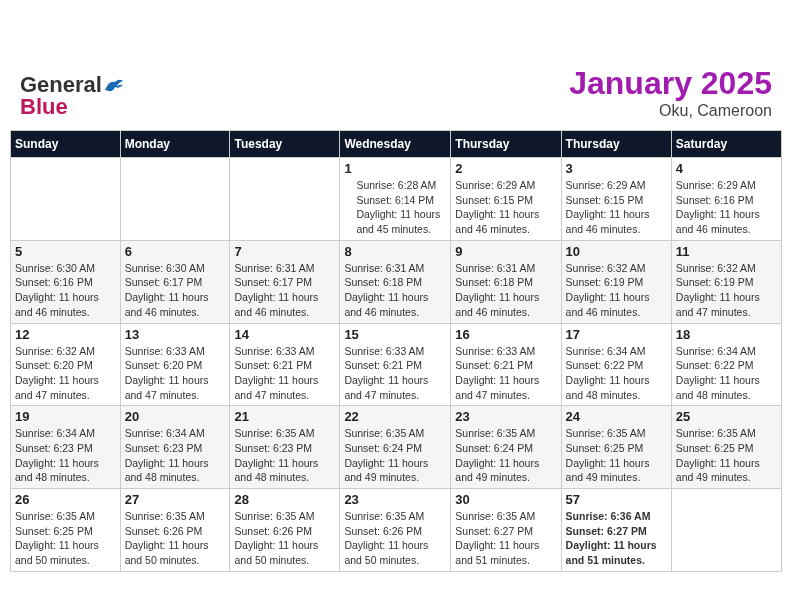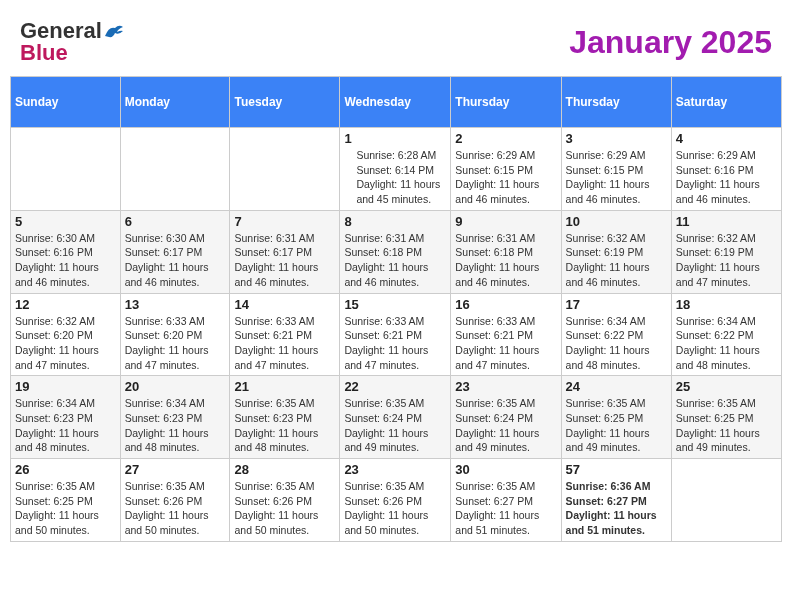--- a/index.html
+++ b/index.html
@@ -6,22 +6,23 @@
     body {
       font-family: Arial, sans-serif;
       background: #fff;
       width: 792px;
       min-height: 612px;
       padding: 10px;
     }
     .header {
       display: flex;
       justify-content: space-between;
-      align-items: center;
+      align-items: flex-end;
       padding: 8px 10px 4px 10px;
+      margin-top: 47px;
     }
     .logo {
       display: flex;
       flex-direction: column;
       align-items: flex-start;
     }
     .title-block {
       text-align: right;
     }
     .title-block h1 {
@@ -34,25 +35,25 @@
       font-weight: normal;
       color: #444;
     }
     .calendar {
       width: 100%;
       border-collapse: collapse;
       margin-top: 6px;
       font-size: 11px;
     }
     .calendar thead tr th {
-      background: #3b82f6;
+      background: #0f172a;
       color: #fff;
       font-size: 12px;
       font-weight: bold;
-      padding: 18px 4px;
+      padding: 6px 4px;
       border: 1px solid #ccc;
       text-align: left;
     }
     .calendar tbody tr td {
       border: 1px solid #ccc;
       vertical-align: top;
       padding: 3px 4px;
       min-height: 80px;
       width: 113px;
       background: #fff;
@@ -84,20 +85,21 @@
     <div style="display:flex;align-items:center;">
       <span style="font-size:22px;font-weight:bold;color:#333;">General</span>
       <svg width="22" height="18" viewBox="0 0 22 18" style="margin:0 0 0 1px;vertical-align:middle;">
         <path d="M2,14 Q6,4 12,6 Q16,2 20,5 Q15,7 14,10 Q18,8 20,9 Q16,13 12,11 Q10,16 6,15 Z" fill="#1a6bb5"></path>
       </svg>
     </div>
     <span style="font-size:22px;font-weight:bold;color:#be185d;margin-top:-4px;">Blue</span>
   </div>
   <div class="title-block">
     <h1>January 2025</h1>
+    <h2>Oku, Cameroon</h2>
   </div>
 </div>
 
 <table class="calendar">
   <thead>
     <tr>
       <th>Sunday</th>
       <th>Monday</th>
       <th>Tuesday</th>
       <th>Wednesday</th>

